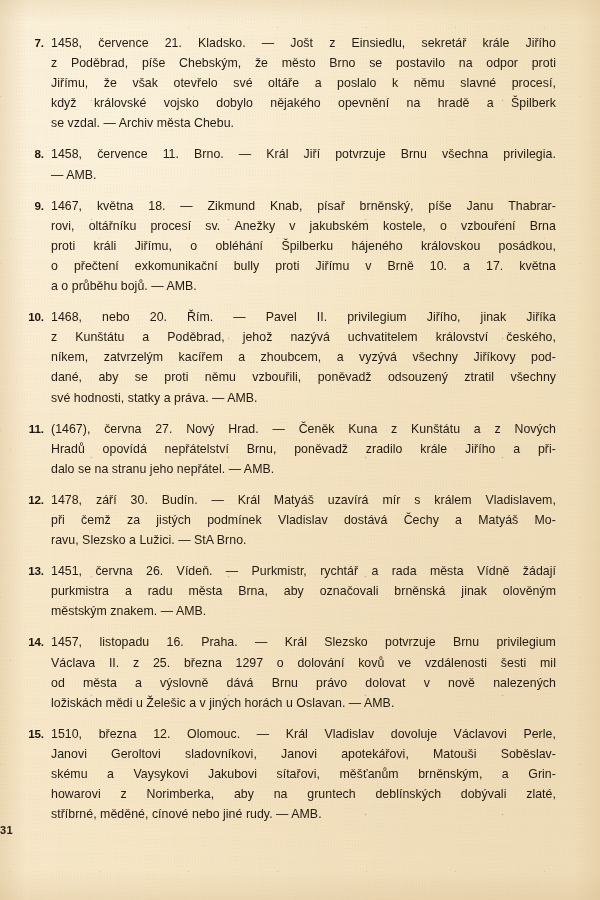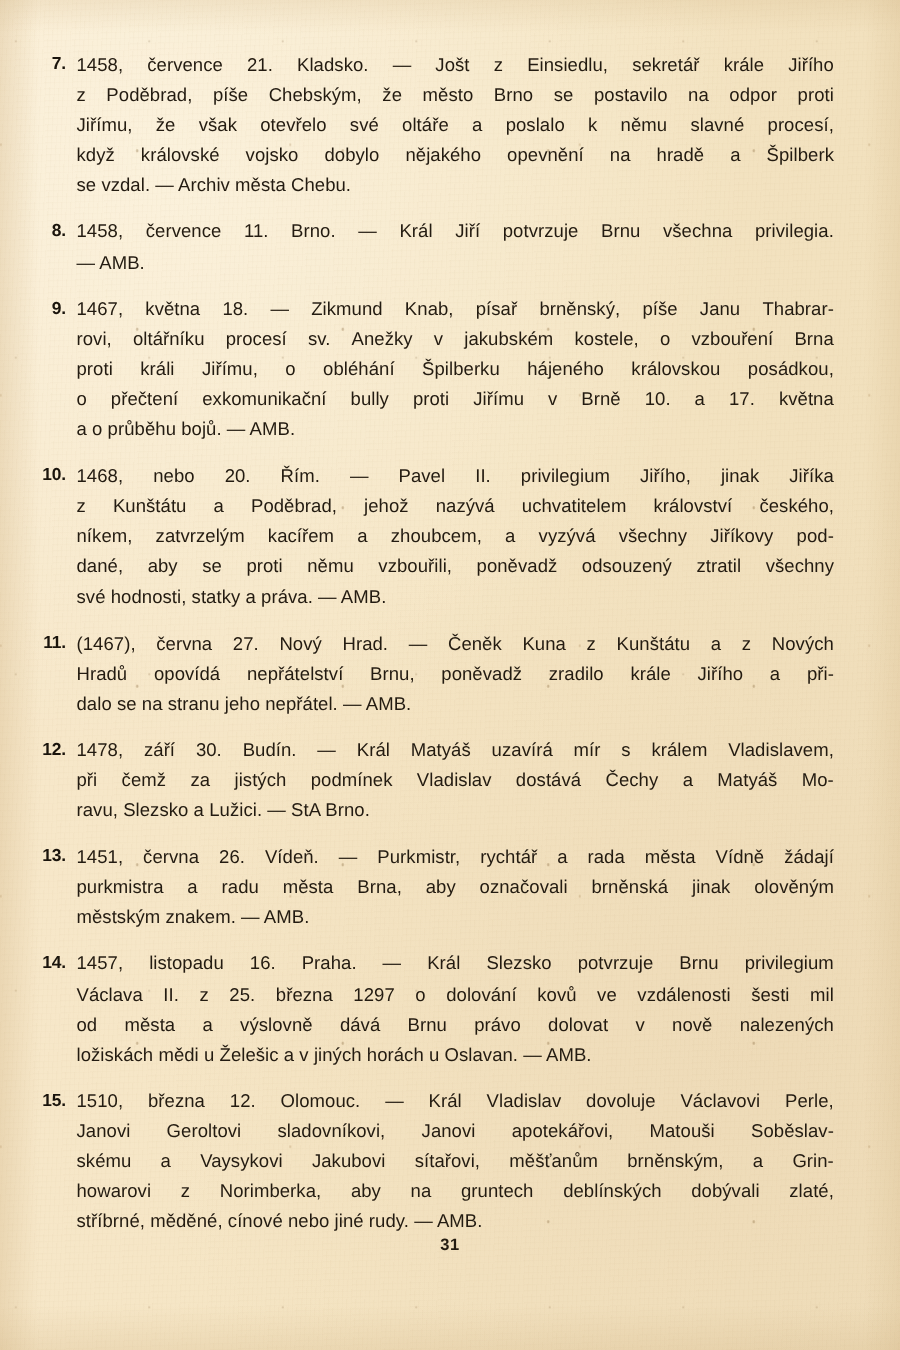--- a/index.html
+++ b/index.html
@@ -113,21 +113,20 @@
     white-space: nowrap;
   }
   .ln.just > span { white-space: pre; }
 
   
   .folio {
     position: absolute;
     left: 0;
     top: 824px;
     width: 600px;
-    text-align: center;
     font-size: 11px;
     font-weight: bold;
     color: #241c11;
     letter-spacing: 0.3px;
   }
 </style>
 </head>
 <body>
 
 <div class="page">

